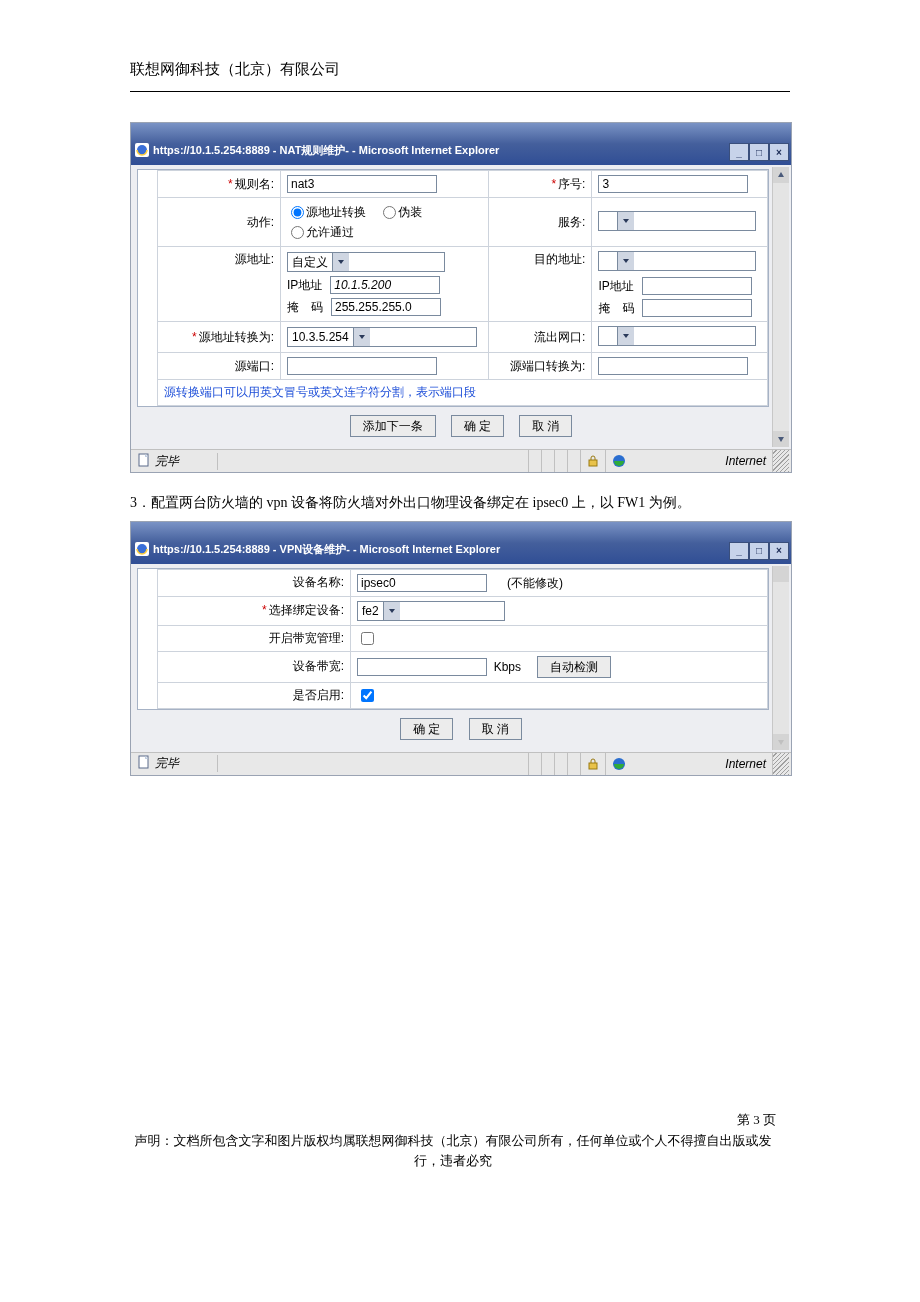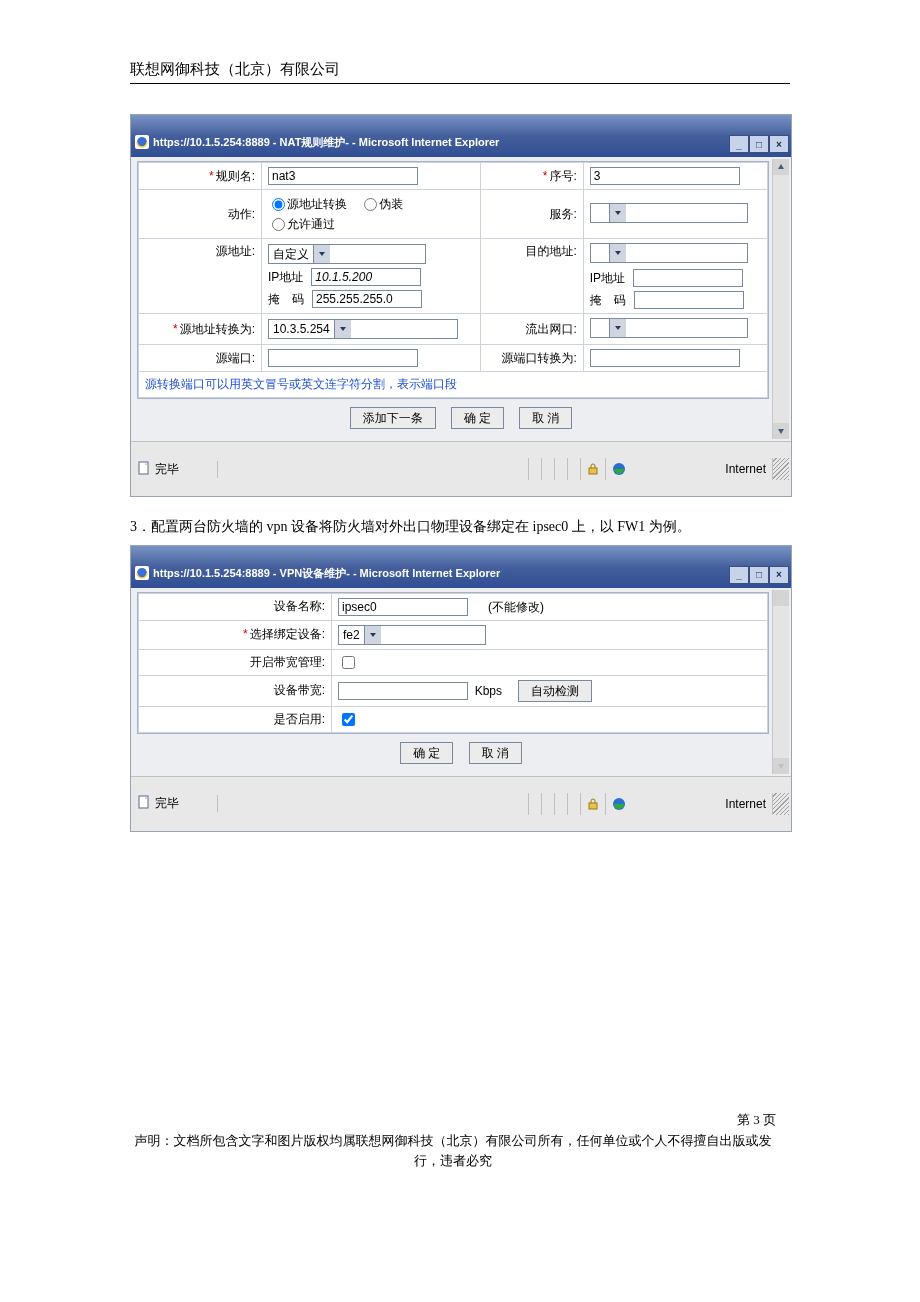--- a/index.html
+++ b/index.html
@@ -12,21 +12,21 @@
     width: 920px;
   }
   .page {
     padding: 60px 130px 40px 130px;
     min-height: 1200px;
     position: relative;
     box-sizing: border-box;
   }
   .doc-header {
     font-size: 15px;
-    padding-bottom: 4px;
+    padding-bottom: 12px;
     border-bottom: 1px solid #000;
     margin-bottom: 30px;
   }
   .window {
     border: 1px solid #9aa3b3;
     background: #d6dae4;
     width: 660px;
     margin: 0 auto 18px auto;
     font-family: Tahoma, "Microsoft YaHei", sans-serif;
     font-size: 12px;
@@ -74,20 +74,21 @@
   .vscroll .arrow {
     width: 16px; height: 16px;
     background: #d4d4d4;
     display:flex; align-items:center; justify-content:center;
   }
   .vscroll .arrow svg { width:8px; height:8px; }
   .form-panel {
     background: #fff;
     border: 1px solid #a6b2c5;
     margin: 0 18px 0 2px;
+    padding-left: 19px;
   }
   table.form { width: 100%; border-collapse: collapse; }
   table.form td {
     border: 1px solid #cdd3dc;
     padding: 4px 6px;
     vertical-align: middle;
     font-size: 12px;
     background: #fff;
   }
   td.lbl {
@@ -143,21 +144,22 @@
     margin: 0 6px;
     height: 22px;
   }
   .statusbar {
     display: flex;
     align-items: center;
     background: #e8e8e8;
     border-top: 1px solid #c0c0c0;
     height: 22px;
     font-size: 12px;
-    padding: 16px 2px;
+    padding: 0 2px;
+    font-style: italic;
   }
   .statusbar .st-left {
     display:flex; align-items:center; gap:4px; padding-left:4px;
     border-right: 1px solid #c0c0c0;
     min-width: 80px;
   }
   .statusbar .st-fill { flex: 1; }
   .statusbar .st-seg {
     border-left: 1px solid #c0c0c0;
     height: 100%;

